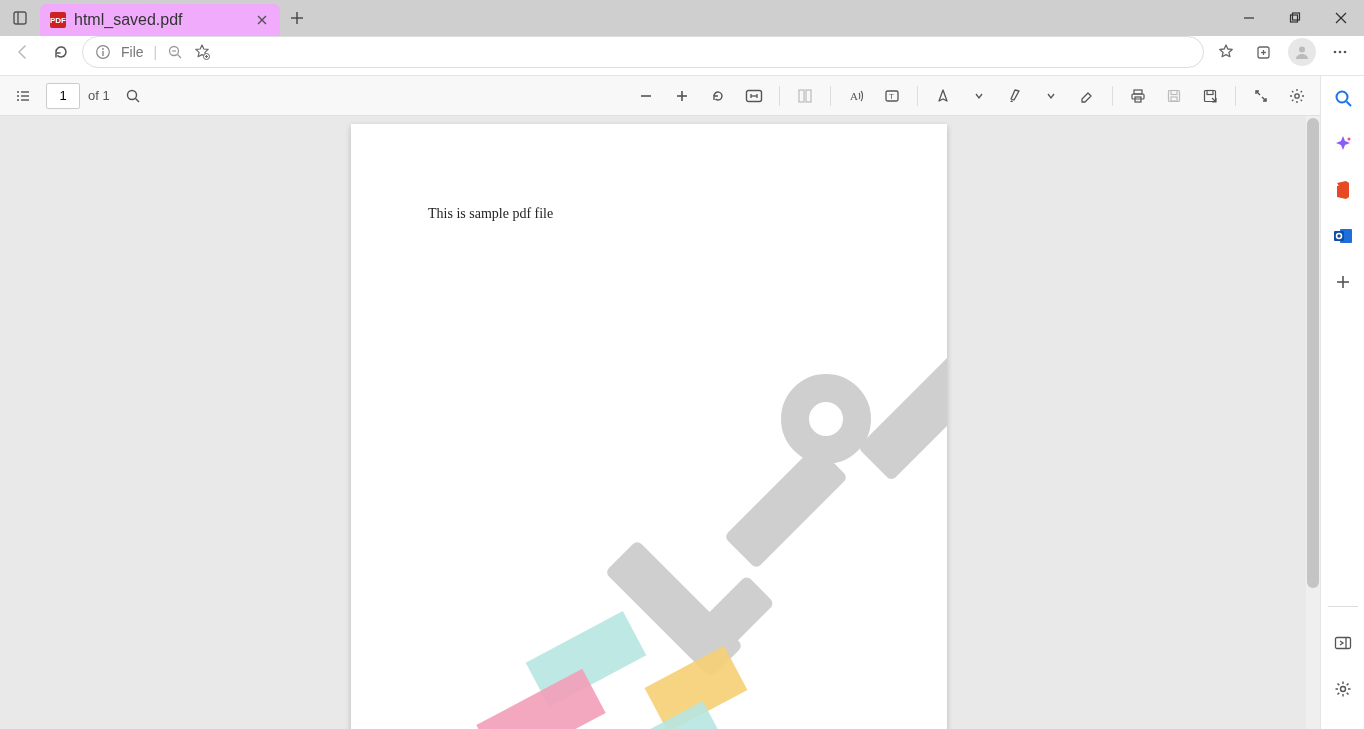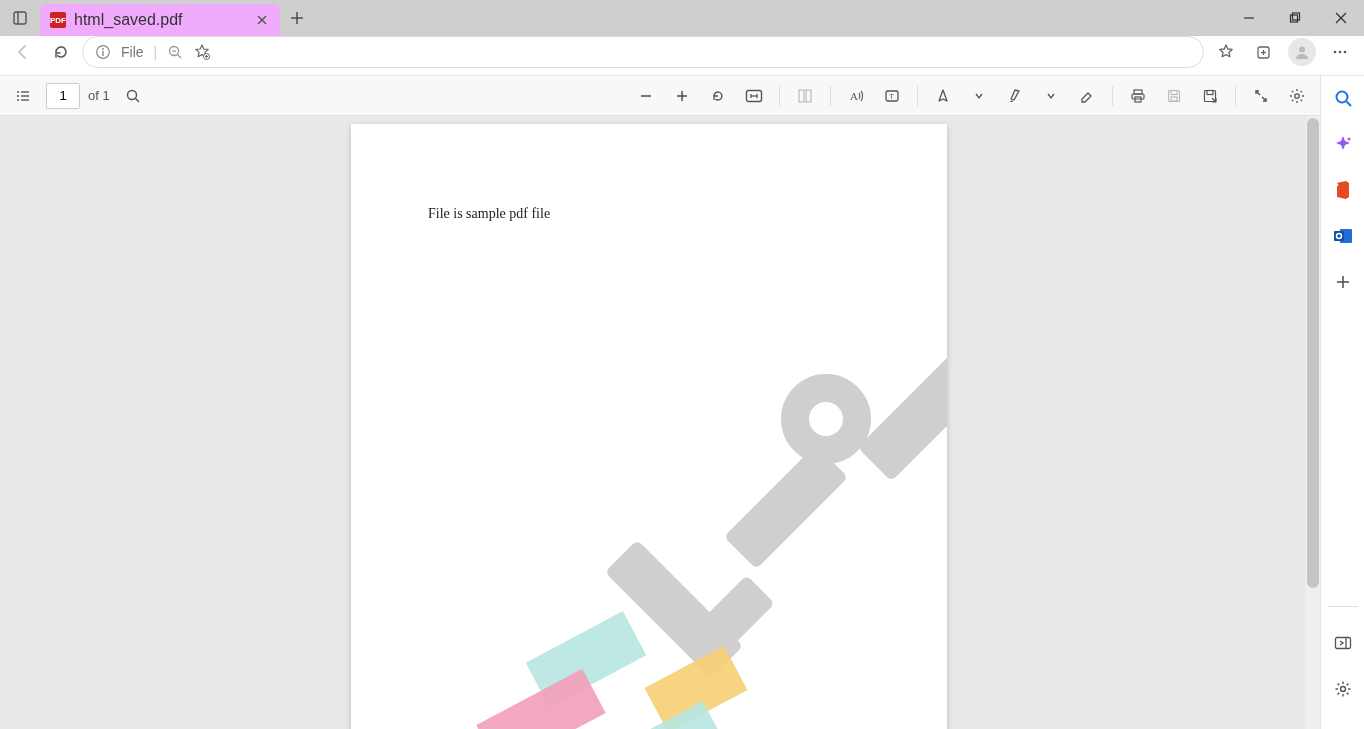--- a/index.html
+++ b/index.html
@@ -312,21 +312,21 @@
             <svg width="16" height="16" viewBox="0 0 16 16">
               <circle cx="8" cy="8" r="2.2" fill="none" stroke="#555" stroke-width="1.3"></circle>
               <path d="M8 1v2M8 13v2M1 8h2M13 8h2M3 3l1.4 1.4M11.6 11.6L13 13M13 3l-1.4 1.4M4.4 11.6L3 13" stroke="#555" stroke-width="1.3"></path>
             </svg>
           </div>
       </div>
     </div>
 
     <div class="viewer">
       <div class="page">
-        <div class="text">File is sample pdf file</div>
+        <div class="text">This is sample pdf file</div>
 
         <div class="wm-gray" style="left:500px; top:260px; width:160px; height:48px; border-radius:6px;"></div>
         <div class="wm-gray" style="left:430px; top:250px; width:90px; height:90px; border-radius:50%; background:transparent; border:28px solid #cfcfd0;"></div>
         <div class="wm-gray" style="left:370px; top:360px; width:130px; height:46px; border-radius:6px;"></div>
         <div class="wm-gray" style="left:300px; top:410px; width:46px; height:150px; border-radius:6px;"></div>
         <div class="wm-gray" style="left:350px; top:470px; width:70px; height:40px; border-radius:6px;"></div>
 
         <div class="wm-color" style="left:180px; top:510px; width:110px; height:50px; background:#b7e6e0;"></div>
         <div class="wm-color" style="left:130px; top:570px; width:120px; height:50px; background:#f29fb8;"></div>
         <div class="wm-color" style="left:300px; top:540px; width:90px; height:50px; background:#f6cf74;"></div>

